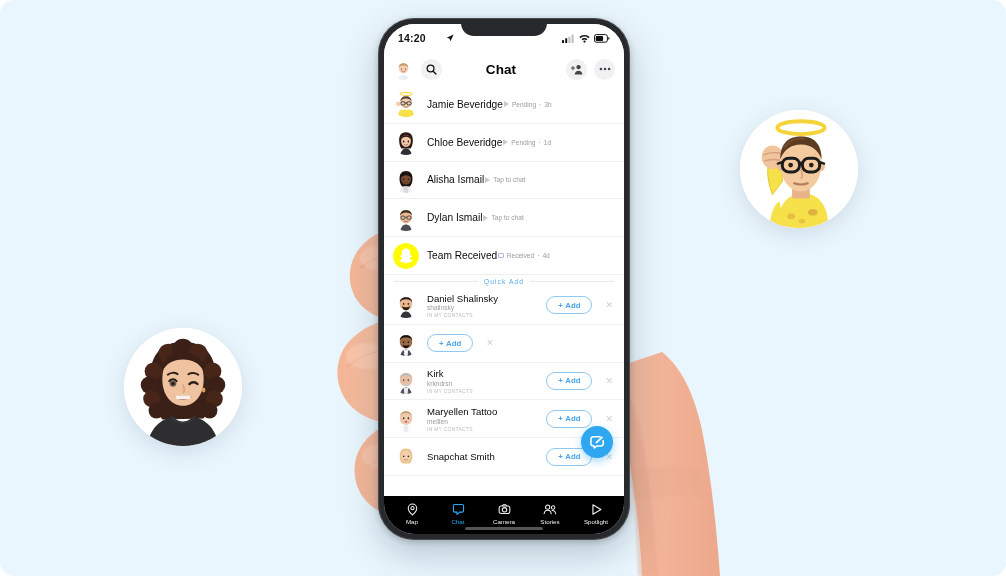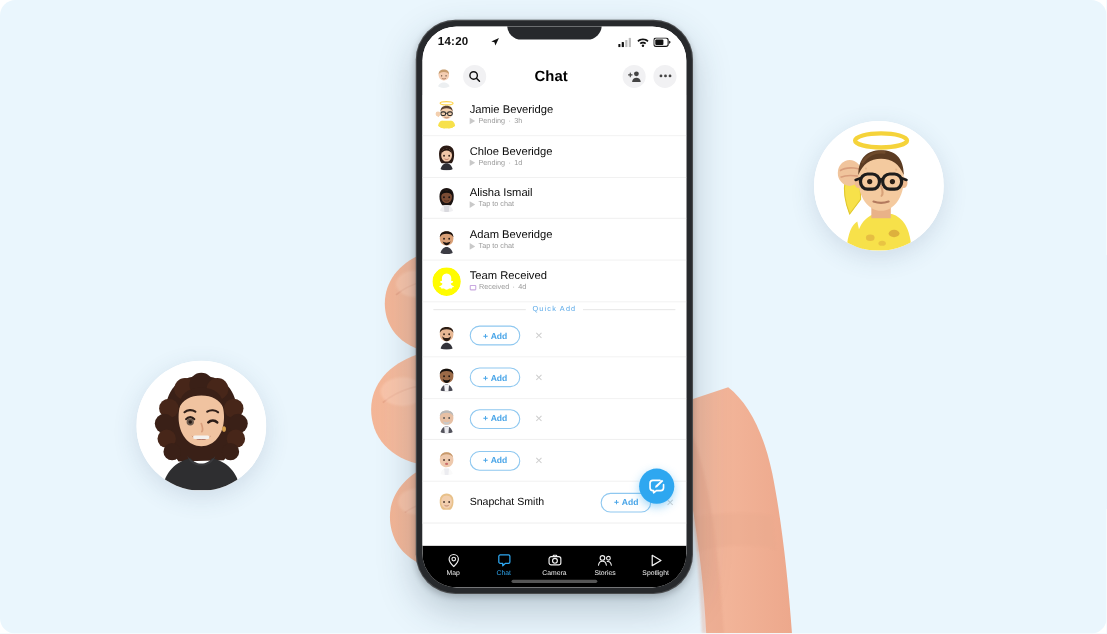--- a/index.html
+++ b/index.html
@@ -102,21 +102,21 @@
   #listwrap { flex: 1 1 auto; overflow: hidden; background: #fff; position: relative; }
 
   .chat-row {
     display: flex; align-items: center;
     height: 37.8px; padding: 0 9px; gap: 8px;
     border-bottom: 1px solid #f0f0f0;
     background: #fff;
   }
   .row-av { width: 26px; height: 26px; border-radius: 50%; overflow: hidden; flex: 0 0 26px; }
   .row-av svg { display:block; width:100%; height:100%; }
-  .row-txt { display: flex; flex-direction: column; gap: 1px; min-width: 0; }
+  .row-txt { display: flex; flex-direction: row; gap: 1px; min-width: 0; }
   .row-name { font-size: 10.2px; color: #0a0a0a; white-space: nowrap; }
   .row-sub { font-size: 6.6px; color: #9b9b9b; display: flex; align-items: center; gap: 3px; white-space: nowrap; }
   .tri { width:0;height:0;border-left:5px solid #c9c9c9;border-top:3px solid transparent;border-bottom:3px solid transparent; flex:0 0 auto;}
   .sq  { width:5.5px;height:5.5px;border:1.2px solid #c9a9e0; border-radius:1px; flex:0 0 auto;}
 
   
   .qa-divider {
     display: flex; align-items: center; gap: 6px;
     padding: 3px 10px 2px; background: #fff;
   }
@@ -353,41 +353,42 @@
           </div>
           <div class="row-txt">
             <div class="row-name">Alisha Ismail</div>
             <div class="row-sub">
               <span class="tri"></span>
               <span>Tap to chat</span>
             </div>
           </div>
         </div>
 
-
         <div class="chat-row">
           <div class="row-av">
             <svg viewBox="0 0 40 40">
               <rect width="40" height="40" fill="#fff"></rect>
-              <path d="M20 8c-6 0-9.5 4-9.5 10S14 28 20 28s9.5-4 9.5-10S26 8 20 8z" fill="#d9a077"></path>
-              <path d="M10.5 16.5c0-5.5 3.5-8.5 9.5-8.5s9.5 3 9.5 8.5c-1.5-3.5-5-5-9.5-5s-8 1.5-9.5 5z" fill="#1d1410"></path>
-              <ellipse cx="16.4" cy="18.6" rx="1.2" ry="1.4" fill="#1d1410"></ellipse>
-              <ellipse cx="23.6" cy="18.6" rx="1.2" ry="1.4" fill="#1d1410"></ellipse>
-              <path d="M14.5 22c1 4 3 5.5 5.5 5.5s4.5-1.5 5.5-5.5c-1.5 1.4-3.4 2-5.5 2s-4-.6-5.5-2z" fill="#1d1410"></path>
-              <path d="M11 40c1.5-7 5-10 9-10s7.5 3 9 10z" fill="#3c3c44"></path>
+              <path d="M20 8c-6 0-9 4-9 10s4 10 9 10 9-4 9-10-3-10-9-10z" fill="#e8b894"></path>
+              <path d="M11 16c0-5 3-8 9-8s9 3 9 8c-1.5-3-4.5-4.5-9-4.5S12.5 13 11 16z" fill="#3a2a1c"></path>
+              <rect x="12" y="17" width="6.6" height="5" rx="2.4" fill="none" stroke="#3a3a3a" stroke-width="1.4"></rect>
+              <rect x="21.4" y="17" width="6.6" height="5" rx="2.4" fill="none" stroke="#3a3a3a" stroke-width="1.4"></rect>
+              <line x1="18.6" y1="18.8" x2="21.4" y2="18.8" stroke="#3a3a3a" stroke-width="1.2"></line>
+              <path d="M17.6 25c1.5.8 3.3.8 4.8 0" stroke="#9c6245" stroke-width="1.1" fill="none" stroke-linecap="round"></path>
+              <path d="M11 40c1.5-7 5-10 9-10s7.5 3 9 10z" fill="#4d4d55"></path>
             </svg>
           </div>
           <div class="row-txt">
-            <div class="row-name">Adam Beveridge</div>
+            <div class="row-name">Dylan Ismail</div>
             <div class="row-sub">
               <span class="tri"></span>
               <span>Tap to chat</span>
             </div>
           </div>
         </div>
+
 
         <div class="chat-row">
           <div class="row-av">
             <svg viewBox="0 0 40 40">
               <rect width="40" height="40" rx="20" fill="#fffc00"></rect>
               <path d="M20 8.5c-4.2 0-6.6 3-6.6 6.8 0 1.6.2 3 .2 3.6-.7.4-2 .3-2.6.8-.6.6.3 1.6 1.7 2.3 1.2.6 1.6.6 1.4 1.3-.3 1-1.9 2.6-4 3.2-.6.2-.6.9 0 1.2.8.4 2 .5 2.3.9.3.4.1 1.1.7 1.3.7.2 1.9-.3 3.1-.1 1.1.2 2 1.7 3.8 1.7s2.7-1.5 3.8-1.7c1.2-.2 2.4.3 3.1.1.6-.2.4-.9.7-1.3.3-.4 1.5-.5 2.3-.9.6-.3.6-1 0-1.2-2.1-.6-3.7-2.2-4-3.2-.2-.7.2-.7 1.4-1.3 1.4-.7 2.3-1.7 1.7-2.3-.6-.5-1.9-.4-2.6-.8 0-.6.2-2 .2-3.6 0-3.8-2.4-6.8-6.6-6.8z" fill="#fff"></path>
             </svg>
           </div>
           <div class="row-txt">
             <div class="row-name">Team Received</div>
@@ -411,20 +412,25 @@
             <svg viewBox="0 0 40 40">
               <rect width="40" height="40" fill="#fff"></rect>
               <path d="M20 8c-6 0-9.5 4-9.5 10S14 28 20 28s9.5-4 9.5-10S26 8 20 8z" fill="#e8b894"></path>
               <path d="M10.5 16c0-5 3.5-8 9.5-8s9.5 3 9.5 8c-1.5-3.2-5-4.8-9.5-4.8S12 12.8 10.5 16z" fill="#2b1d14"></path>
               <ellipse cx="16.4" cy="18.4" rx="1.2" ry="1.4" fill="#2b1d14"></ellipse>
               <ellipse cx="23.6" cy="18.4" rx="1.2" ry="1.4" fill="#2b1d14"></ellipse>
               <path d="M13.8 21c.8 5 3.2 7 6.2 7s5.4-2 6.2-7c-1.8 1.8-3.9 2.6-6.2 2.6S15.6 22.8 13.8 21z" fill="#2b1d14"></path>
               <path d="M11 40c1.5-7 5-10 9-10s7.5 3 9 10z" fill="#33333a"></path>
             </svg>
           </div>
+          <div class="qa-txt">
+            <div class="qa-name">Daniel Shalinsky</div>
+            <div class="qa-user">shalinsky</div>
+            <div class="qa-meta">IN MY CONTACTS</div>
+          </div>
           <div class="qa-add">
             <span>+</span>
             <span>Add</span>
           </div>
           <div class="qa-x">✕</div>
         </div>
 
         <div class="qa-row">
           <div class="row-av">
             <svg viewBox="0 0 40 40">
@@ -451,40 +457,50 @@
               <rect width="40" height="40" fill="#fff"></rect>
               <path d="M20 8c-6 0-9.5 4-9.5 10S14 28 20 28s9.5-4 9.5-10S26 8 20 8z" fill="#e7c0a4"></path>
               <path d="M10.5 16c0-5 3.5-8 9.5-8s9.5 3 9.5 8c-1.5-3.2-5-4.8-9.5-4.8S12 12.8 10.5 16z" fill="#b9b9b9"></path>
               <ellipse cx="16.4" cy="18.6" rx="1.2" ry="1.4" fill="#4a4a4a"></ellipse>
               <ellipse cx="23.6" cy="18.6" rx="1.2" ry="1.4" fill="#4a4a4a"></ellipse>
               <path d="M14.8 22.5c1.2 3.8 3 5.2 5.2 5.2s4-1.4 5.2-5.2c-1.5 1.2-3.2 1.8-5.2 1.8s-3.7-.6-5.2-1.8z" fill="#c9c9c9"></path>
               <path d="M11 40c1.5-7 5-10 9-10s7.5 3 9 10z" fill="#53535c"></path>
               <path d="M16.5 30.5h7l-1 9.5h-5z" fill="#eaeaee"></path>
             </svg>
           </div>
+          <div class="qa-txt">
+            <div class="qa-name">Kirk</div>
+            <div class="qa-user">krkndrsn</div>
+            <div class="qa-meta">IN MY CONTACTS</div>
+          </div>
           <div class="qa-add">
             <span>+</span>
             <span>Add</span>
           </div>
           <div class="qa-x">✕</div>
         </div>
 
         <div class="qa-row">
           <div class="row-av">
             <svg viewBox="0 0 40 40">
               <rect width="40" height="40" fill="#fff"></rect>
               <path d="M20 8c-6 0-9.5 4-9.5 10.5S14 29 20 29s9.5-4.5 9.5-10.5S26 8 20 8z" fill="#eec9ad"></path>
               <path d="M11 15c1-4.5 4.2-7 9-7s8 2.5 9 7c-2-2.8-5.2-4.2-9-4.2S13 12.2 11 15z" fill="#c79a6d"></path>
               <ellipse cx="16.4" cy="18.8" rx="1.2" ry="1.4" fill="#3b2a22"></ellipse>
               <ellipse cx="23.6" cy="18.8" rx="1.2" ry="1.4" fill="#3b2a22"></ellipse>
               <ellipse cx="20" cy="24.2" rx="2.2" ry="1.5" fill="#c96b6b"></ellipse>
               <path d="M11 40c1.5-7 5-10 9-10s7.5 3 9 10z" fill="#fafafa"></path>
               <path d="M16.5 30.5h7l-1 9.5h-5z" fill="#ececf0"></path>
             </svg>
           </div>
+          <div class="qa-txt">
+            <div class="qa-name">Maryellen Tattoo</div>
+            <div class="qa-user">melllen</div>
+            <div class="qa-meta">IN MY CONTACTS</div>
+          </div>
           <div class="qa-add">
             <span>+</span>
             <span>Add</span>
           </div>
           <div class="qa-x">✕</div>
         </div>
 
         <div class="qa-row">
           <div class="row-av">
             <svg viewBox="0 0 40 40">

